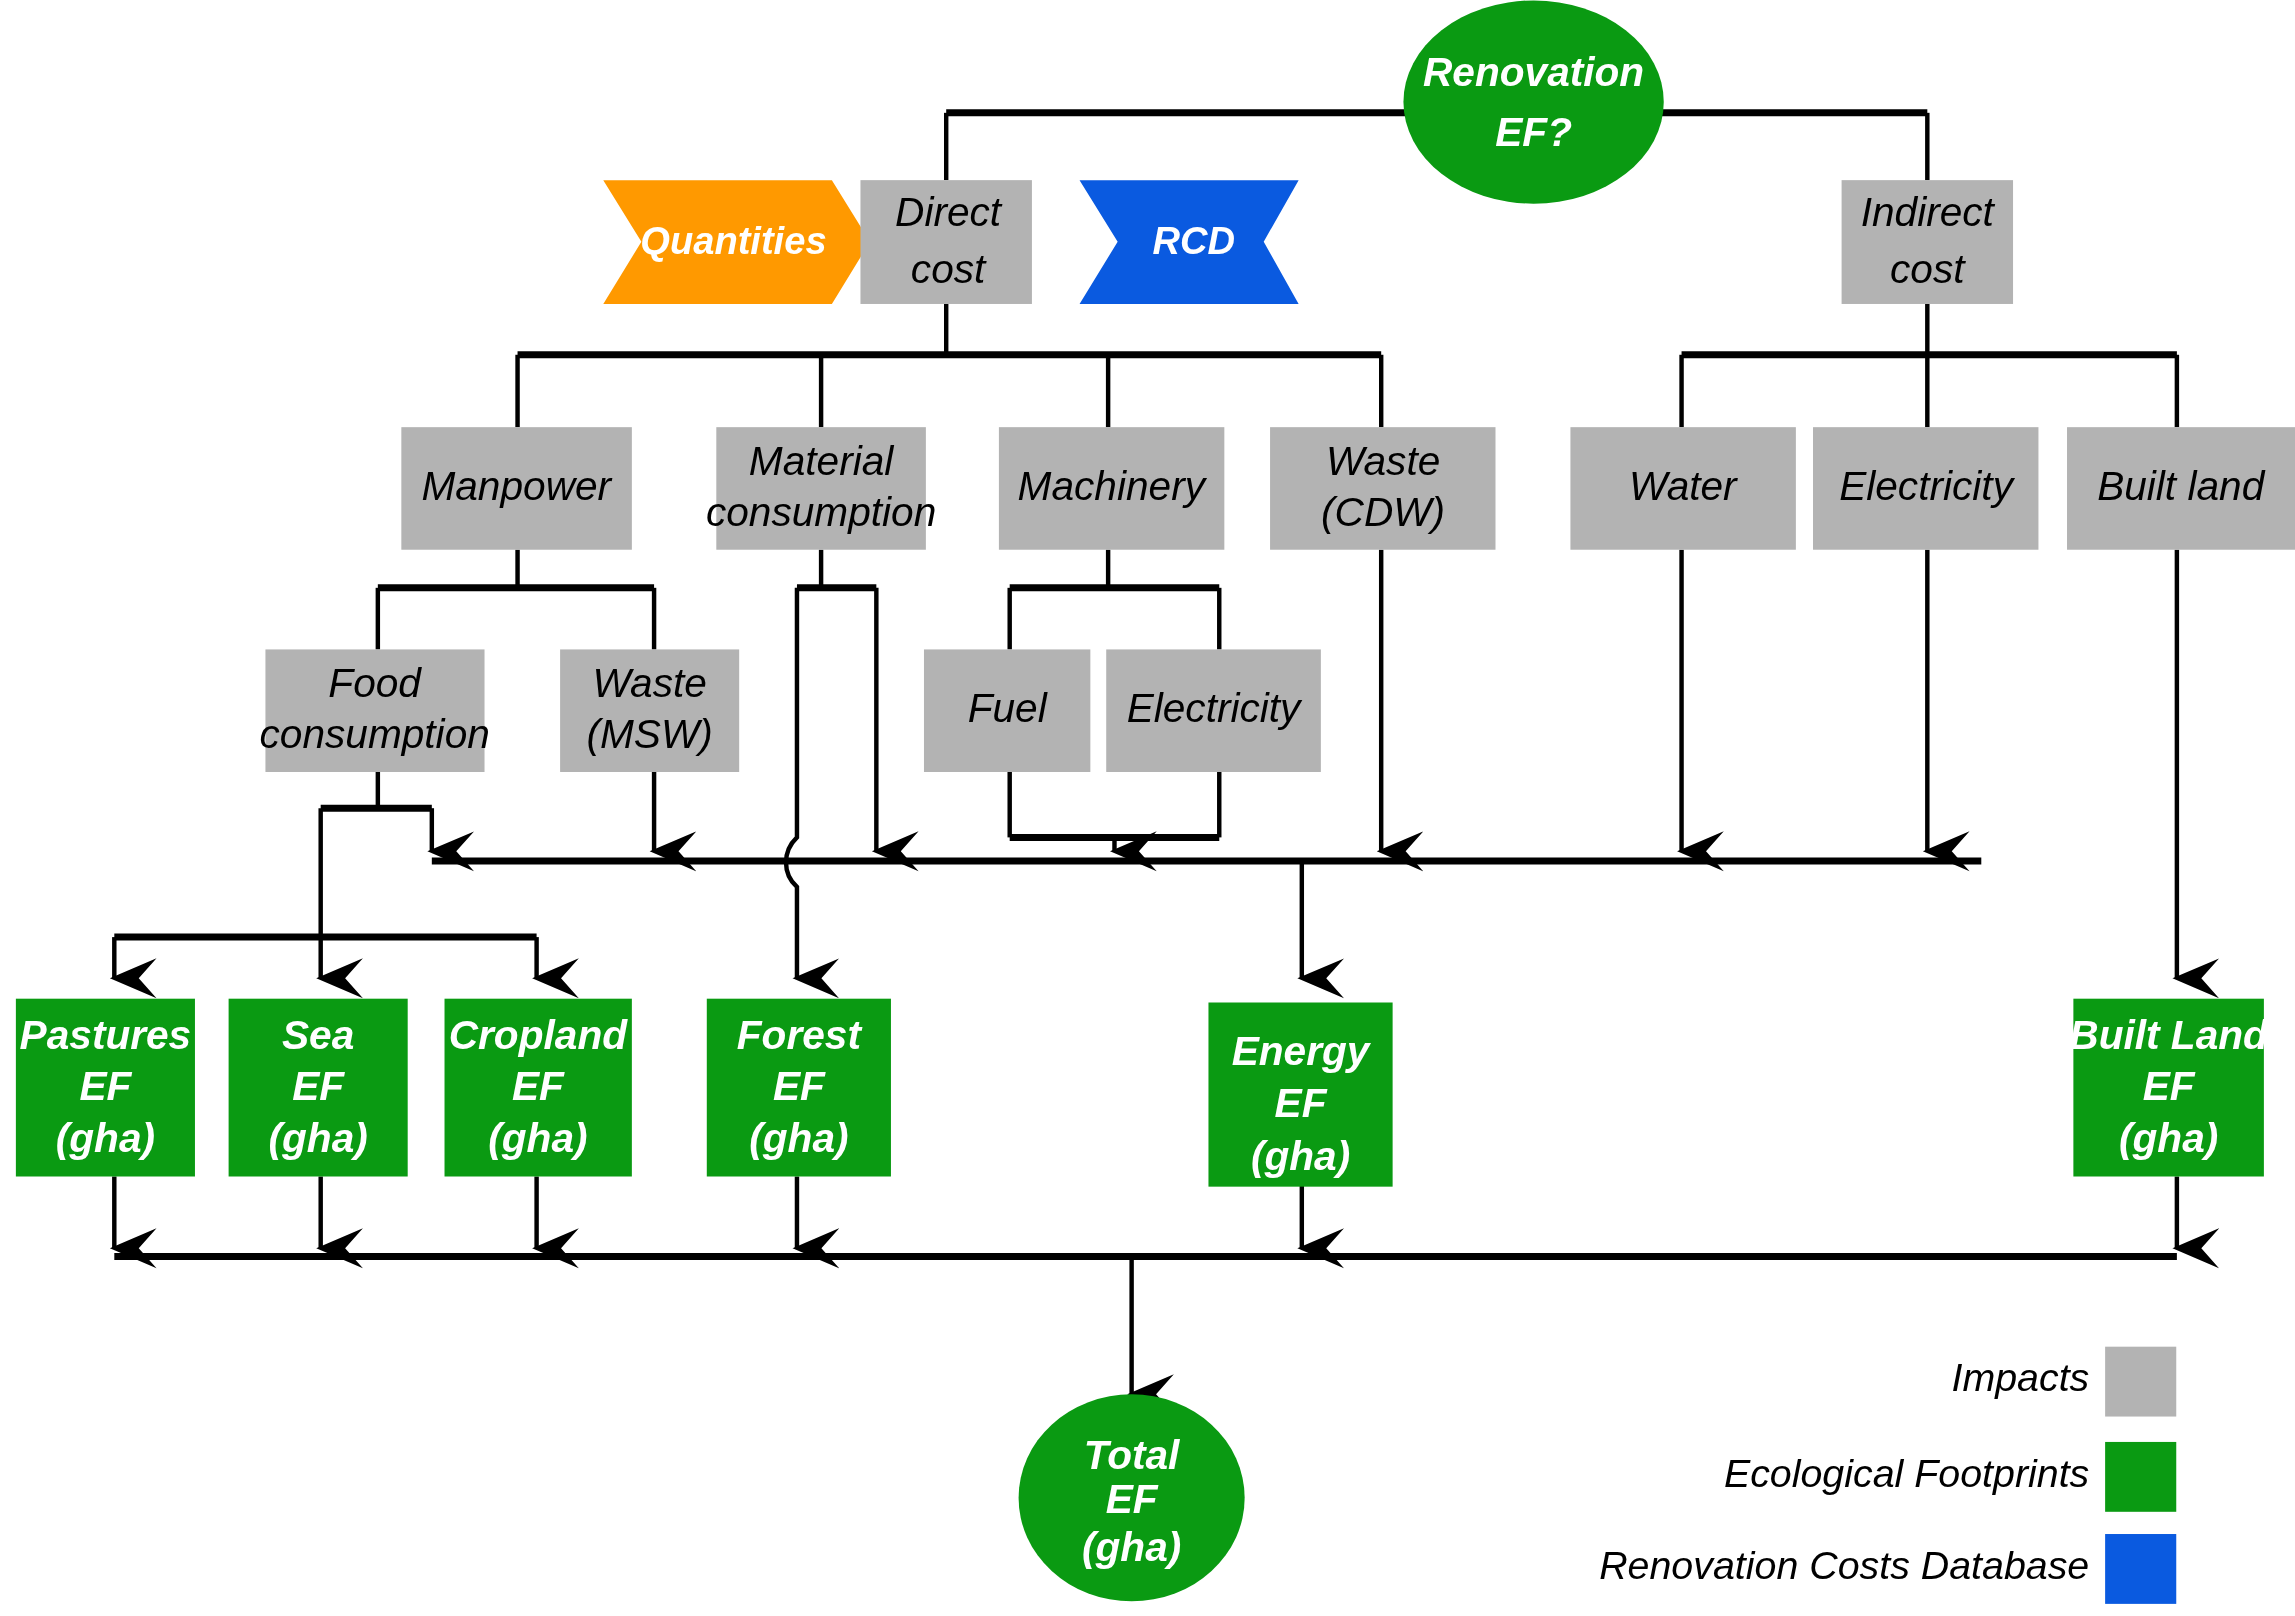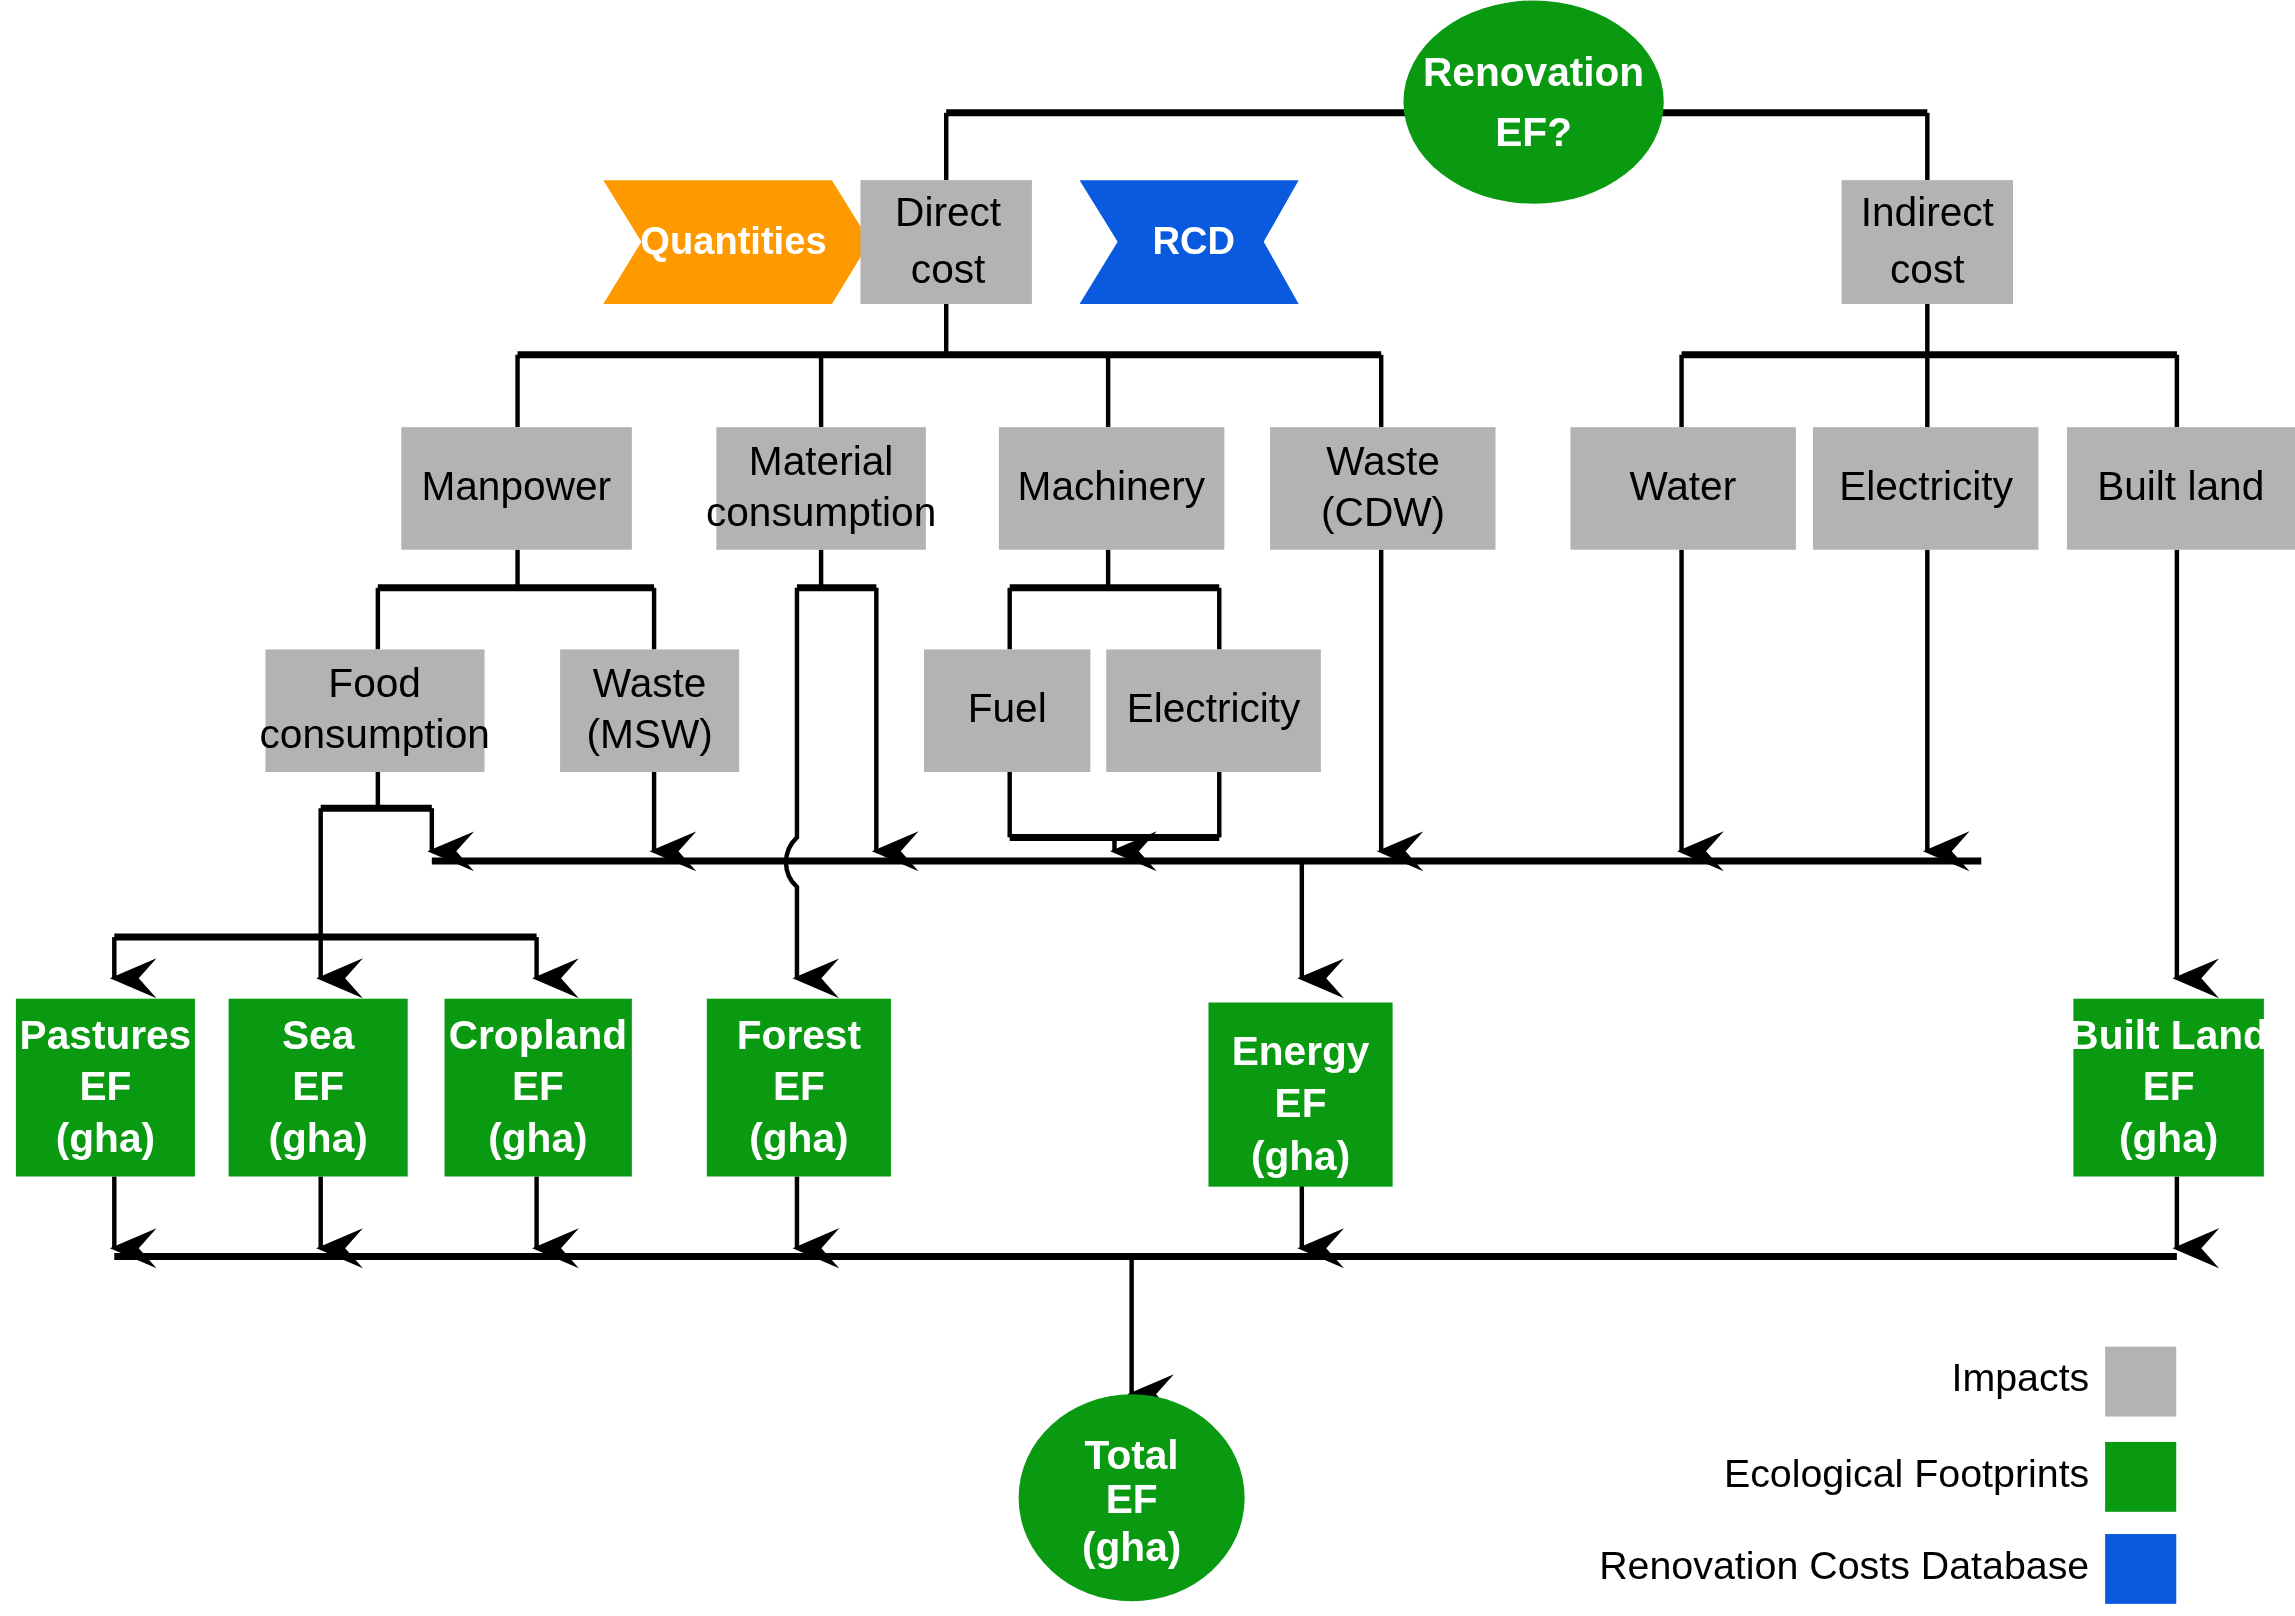--- a/index.html
+++ b/index.html
@@ -10,20 +10,21 @@
   body {
     width: 2295px;
     height: 1617px;
     font-family: "Liberation Sans", sans-serif;
     overflow: hidden;
   }
   #diagram-root {
     position: relative;
     width: 2145px;
     height: 1617px;
+    font-style: italic;
   }
   svg.flow {
     position: absolute;
     top: 0;
     left: 0;
     width: 2295px;
     height: 1617px;
   }
   .node-label {
     font-family: "Liberation Sans", sans-serif;

